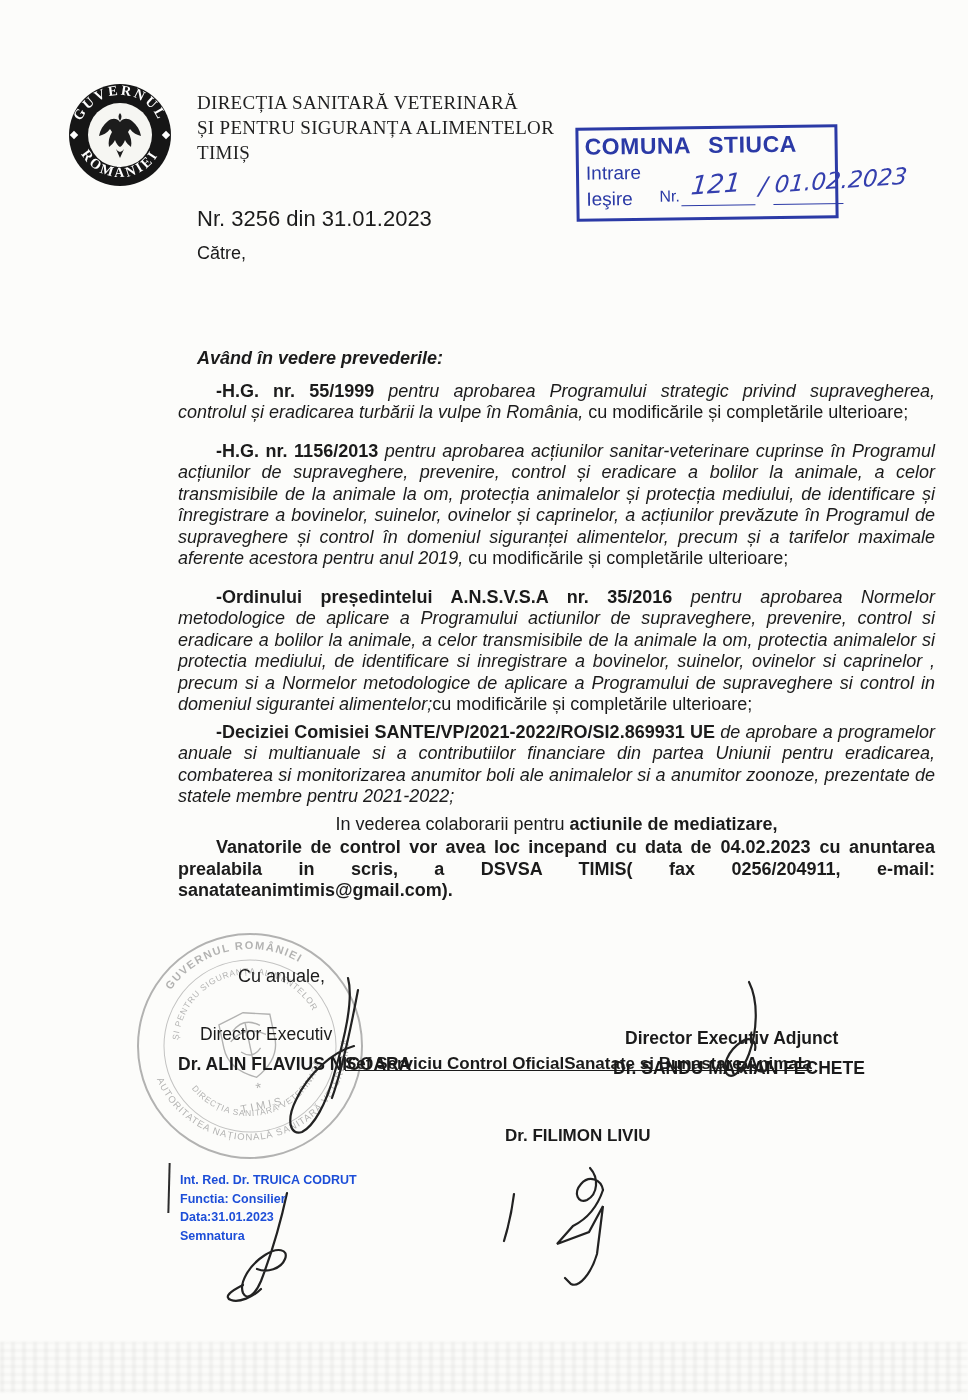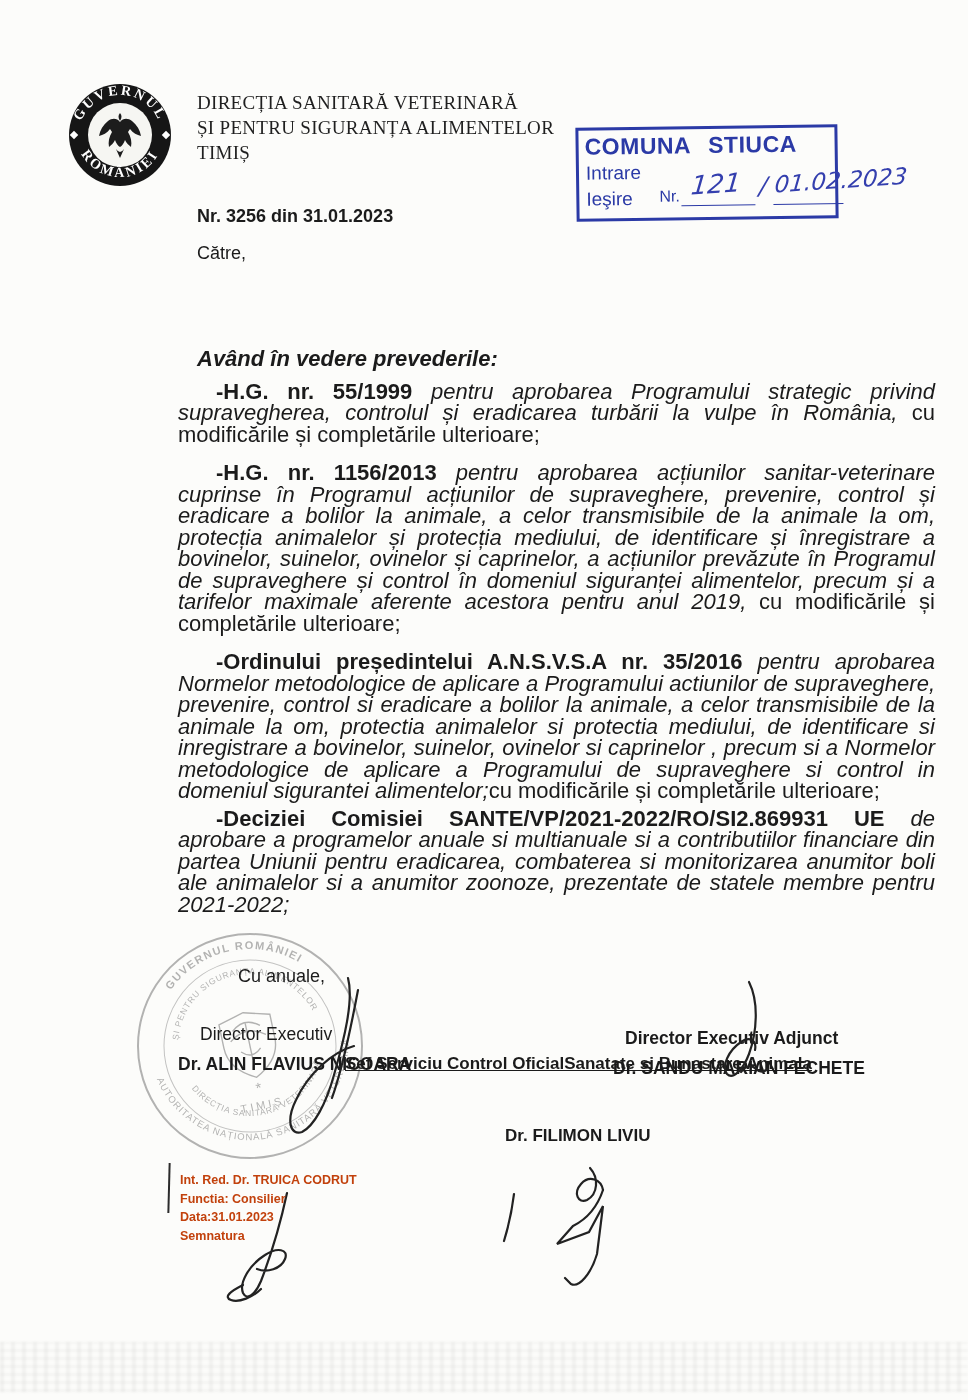--- a/index.html
+++ b/index.html
@@ -6,21 +6,21 @@
   .page{
     position:relative;width:968px;height:1400px;margin:0 auto;
     background:#fcfcfa;overflow:hidden;
     font-family:"Liberation Sans",sans-serif;color:#1b1b1b;
   }
   .abs{position:absolute;}
 
   
   .org-title{left:197px;top:90px;font-family:"Liberation Serif",serif;
     font-size:19px;line-height:25px;color:#1f1f1f;letter-spacing:.3px;}
-  .ref-number{left:197px;top:206px;font-size:18px;font-weight:700;}
+  .ref-number{left:197px;top:206px;font-size:22px;font-weight:400;}
   .salutation{left:197px;top:243px;font-size:18px;}
 
   
   .registry-stamp{left:576px;top:126px;width:256px;height:88px;
     border:3px solid #2b3aa6;color:#2b3aa6;transform:rotate(-0.8deg);}
   .registry-stamp .title{position:absolute;left:6px;top:3px;font-size:23px;
     font-weight:bold;letter-spacing:.5px;word-spacing:11px;white-space:nowrap;}
   .registry-stamp .row1{position:absolute;left:7px;top:32px;font-size:19px;}
   .registry-stamp .row2{position:absolute;left:7px;top:58px;font-size:19px;}
   .registry-stamp .nr-label{position:absolute;left:80px;top:58px;font-size:16px;}
@@ -29,21 +29,21 @@
   .hand{font-style:italic;color:#343fae;font-family:"DejaVu Sans",sans-serif;
     transform:skewX(-9deg) rotate(-3deg);white-space:nowrap;}
   .registry-stamp .nr-value{position:absolute;left:112px;top:40px;font-size:26px;}
   .registry-stamp .sep{position:absolute;left:180px;top:44px;font-size:24px;}
   .registry-stamp .date-value{position:absolute;left:196px;top:40px;font-size:23px;}
 
   
   .addressee{left:443px;top:283px;font-size:23px;font-weight:600;letter-spacing:.5px;}
 
   
-  .content{left:178px;top:348px;width:757px;font-size:22px;line-height:21.5px;}
+  .content{left:178px;top:348px;width:757px;font-size:18px;line-height:21.5px;}
   .content p{margin:0;}
   .intro{padding-left:19px;font-weight:bold;font-style:italic;}
   .law{text-align:justify;text-indent:38px;}
   .law .lead{font-weight:bold;}
   .law .mid{font-style:italic;}
   .p1{margin-top:11px !important;}
   .p2{margin-top:17px !important;}
   .p3{margin-top:17px !important;}
   .p4{margin-top:6px !important;}
   .media-line{margin-top:6px !important;text-align:center;}
@@ -55,21 +55,21 @@
   
   .closing{left:238px;top:966px;font-size:18px;}
   .sig-left-title{left:200px;top:1024px;font-size:17.5px;font-weight:normal;}
   .sig-left-name{left:178px;top:1054px;font-size:17.5px;font-weight:bold;}
   .sig-right-title{left:625px;top:1028px;font-size:17.5px;font-weight:bold;}
   .sig-right-name{left:613px;top:1058px;font-size:17.5px;font-weight:bold;}
   .sig-center-title{left:345px;top:1054px;font-size:17px;font-weight:bold;text-decoration:underline;}
   .sig-center-name{left:505px;top:1126px;font-size:17px;font-weight:bold;}
 
   
-  .footer-block{left:180px;top:1171px;font-size:12.5px;font-weight:bold;line-height:18.5px;color:#c2410c;}
+  .footer-block{left:180px;top:1171px;font-size:12.5px;font-weight:bold;line-height:18.5px;color:#1d4ed8;}
   .footer-tick{left:168px;top:1163px;width:2px;height:50px;background:#2c2c2c;transform:rotate(1.5deg);}
 
   .sig-stroke{stroke:#222;stroke-width:2.2;fill:none;stroke-linecap:round;}
   .round-stamp{opacity:.5;}
 
   .scan-noise{left:0;top:1342px;width:968px;height:50px;
     background:
       repeating-linear-gradient(90deg,rgba(60,60,60,.05) 0 4px,transparent 4px 11px),
       repeating-linear-gradient(0deg,rgba(60,60,60,.04) 0 3px,transparent 3px 8px);
     filter:blur(1.2px);}
@@ -126,22 +126,24 @@
     <p class="intro">Având în vedere prevederile:</p>
 
     <p class="law p1"><span class="lead">-H.G. nr. 55/1999 </span><span class="mid">pentru aprobarea Programului strategic privind supravegherea, controlul și eradicarea turbării la vulpe în România,</span><span class="tail"> cu modificările și completările ulterioare;</span></p>
 
     <p class="law p2"><span class="lead">-H.G. nr. 1156/2013 </span><span class="mid">pentru aprobarea acțiunilor sanitar-veterinare cuprinse în Programul acțiunilor de supraveghere, prevenire, control și eradicare a bolilor la animale, a celor transmisibile de la animale la om, protecția animalelor și protecția mediului, de identificare și înregistrare a bovinelor, suinelor, ovinelor și caprinelor, a acțiunilor prevăzute în Programul de supraveghere și control în domeniul siguranței alimentelor, precum și a tarifelor maximale aferente acestora pentru anul 2019,</span><span class="tail"> cu modificările și completările ulterioare;</span></p>
 
     <p class="law p3"><span class="lead">-Ordinului președintelui A.N.S.V.S.A nr. 35/2016 </span><span class="mid">pentru aprobarea Normelor metodologice de aplicare a Programului actiunilor de supraveghere, prevenire, control si eradicare a bolilor la animale, a celor transmisibile de la animale la om, protectia animalelor si protectia mediului, de identificare si inregistrare a bovinelor, suinelor, ovinelor si caprinelor , precum si a Normelor metodologice de aplicare a Programului de supraveghere si control in domeniul sigurantei alimentelor;</span><span class="tail">cu modificările și completările ulterioare;</span></p>
 
     <p class="law p4"><span class="lead">-Deciziei Comisiei SANTE/VP/2021-2022/RO/SI2.869931 UE </span><span class="mid">de aprobare a programelor anuale si multianuale si a contributiilor financiare din partea Uniunii pentru eradicarea, combaterea si monitorizarea anumitor boli ale animalelor si a anumitor zoonoze, prezentate de statele membre pentru 2021-2022;</span><span class="tail"></span></p>
 
-
-
+    <p class="media-line"><span>In vederea colaborarii pentru </span><span class="emph">actiunile de mediatizare,</span></p>
+
+
+    <p class="schedule"><span>Vanatorile de control vor avea loc incepand cu data de</span><span class="date">04.02.2023</span><span>cu anuntarea prealabila in scris, a DSVSA TIMIS( fax 0256/204911, e-mail: sanatateanimtimis@gmail.com).</span></p>
   </div>
 
   <svg class="abs round-stamp" style="left:130px;top:926px;transform:rotate(-12deg);" width="240" height="240" viewBox="0 0 240 240">
     <defs>
       <path id="rsOuterTop" d="M23,120 A97,97 0 0 1 217,120"></path>
       <path id="rsOuterBot" d="M20,114 A100,100 0 0 0 220,114"></path>
       <path id="rsInnerTop" d="M48,120 A72,72 0 0 1 192,120"></path>
       <path id="rsInnerBot" d="M46,116 A74,74 0 0 0 194,116"></path>
     </defs>
     <circle cx="120" cy="120" r="112" fill="none" stroke="#6a6a6a" stroke-width="2"></circle>

